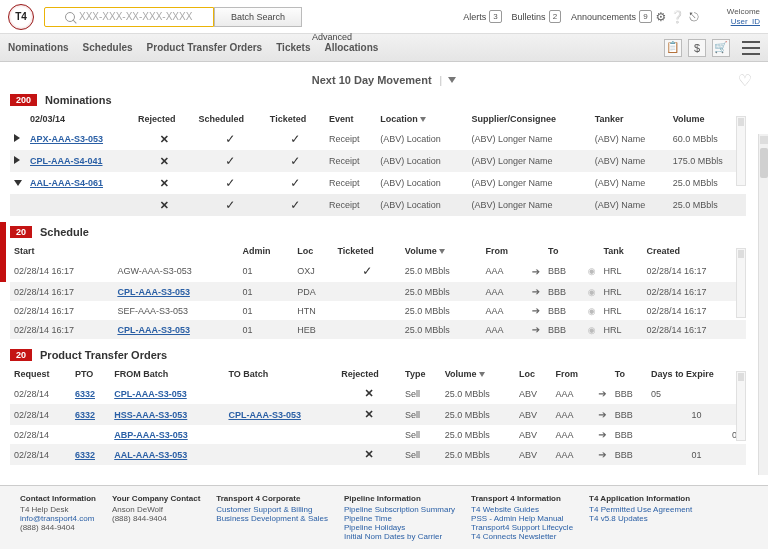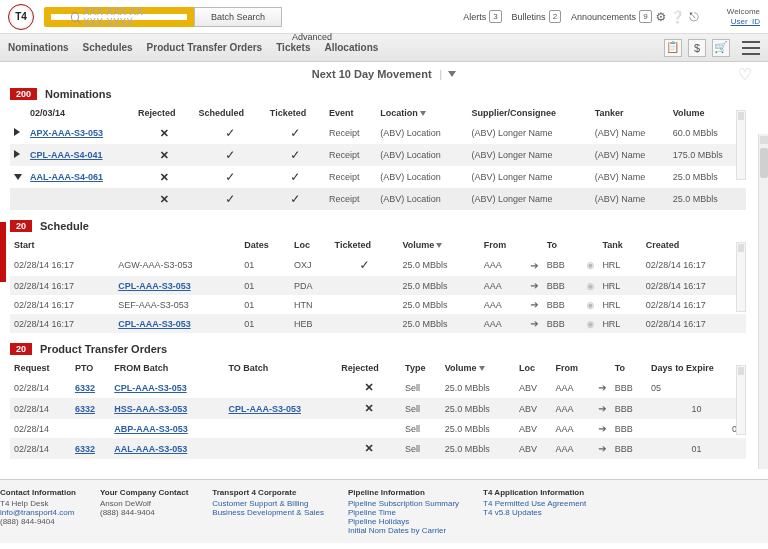--- a/index.html
+++ b/index.html
@@ -27,22 +27,22 @@
     font-size: 10px; font-weight: bold; color: #222;
     position: relative;
     background: radial-gradient(circle, #fff 55%, #f2d9d9 75%, #fff 76%);
   }
   .search-wrap {
     display: flex; align-items: center; gap: 0;
     margin-left: 6px;
   }
   .search-box {
     display: flex; align-items: center;
-    border: 7px solid #eab308; background: #fff;
-    height: 20px; width: 150px; padding: 0 20px;
+    border: 1px solid #eab308; background: #fff;
+    height: 20px; width: 170px; padding: 0 20px;
     border-top-left-radius: 2px; border-bottom-left-radius: 2px;
     color: #aaa;
   }
   .mag { width: 10px; height: 10px; border: 1.2px solid #999; border-radius: 50%; position: relative; margin-right: 4px; }
   .mag::after { content:''; position:absolute; width:5px; height:1.2px; background:#999; transform: rotate(45deg); bottom:-2px; right:-3px; }
   .btn {
     border: 1px solid #bbb; background: linear-gradient(#fdfdfd,#ececec);
     height: 20px; padding: 0 16px; font-size: 9px; color:#444;
     display: flex; align-items: center; cursor: pointer;
   }
@@ -59,21 +59,21 @@
     display:flex; align-items:center; height:28px;
     background: linear-gradient(#f2f2f2,#e5e5e5);
     border-bottom:1px solid #ccc; padding:0 8px; gap:14px;
   }
   .nav a { font-size:10px; font-weight:bold; color:#555; cursor:pointer; }
   .nav-icons { display:flex; gap:6px; align-items:center; }
   .nav-icons .sq { width:18px; height:18px; border:1px solid #bbb; background:#f7f7f7; display:flex;align-items:center;justify-content:center; font-size:11px; color:#555; cursor:pointer; }
   .hamb { width:18px; height:14px; display:flex; flex-direction:column; justify-content:space-between; cursor:pointer; margin-left:6px; }
   .hamb span{ height:2px; background:#555; }
 
-  .content { padding: 0 10px 10px 10px; position:relative; }
+  .content { padding: 6px 10px 10px 10px; position:relative; }
   .left-red { position:absolute; left:0; top:160px; width:6px; height:60px; background:#c30e0e; }
 
   .panel-title-row { display:flex; align-items:center; justify-content:center; padding:6px 0; position:relative; }
   .panel-title-row .title { font-size:11px; font-weight:bold; color:#555; }
   .panel-title-row .heart { position:absolute; right:6px; font-size:16px; color:#ccc; }
   .caret-down { width:0;height:0;border-left:4px solid transparent;border-right:4px solid transparent;border-top:6px solid #777; margin-left:6px;}
 
   .section-head { display:flex; align-items:center; gap:8px; margin:2px 0 4px 0; }
   .count-badge { background:#c41313; color:#fff; font-size:9px; font-weight:bold; padding:1px 6px;}
   .section-head .stitle { font-size:11px; font-weight:bold; color:#333; }
@@ -93,21 +93,21 @@
   .scroller { position:absolute; right:0; top:72px; bottom:10px; width:10px; background:#f1f1f1; border-left:1px solid #ddd; }
   .scroller .thumb{ width:8px; margin:4px 1px; height:30px; background:#d0d0d0; border-radius:2px;}
   .scroller .nub{ width:8px; height:8px; margin:2px 1px; background:#ddd;}
 
   .mini-scroll { position:absolute; right:12px; width:10px; background:#f6f6f6; border:1px solid #e0e0e0; }
   .mini-scroll .nb{height:8px;background:#ddd;margin:1px;}
 
   .section-wrap { position:relative; margin-bottom:10px; padding-right:12px;}
 
   footer {
-    display:flex; gap:24px; padding:8px 0;
+    display:flex; gap:16px; padding:8px 20px;
     background:#f4f4f4; border-top:1px solid #ccc; font-size:8px; color:#555;
   }
   footer .col .h { font-weight:bold; font-size:8px; color:#333; margin-bottom:2px; }
   footer .col a { color:#2a5fa5; display:block; text-decoration:none; }
 </style>
 </head>
 <body>
 
 <div class="topbar">
   <div class="logo">T4</div>
@@ -255,21 +255,21 @@
   <div class="section-wrap">
     <div class="section-head">
       <span class="count-badge">20</span>
       <span class="stitle">Schedule</span>
     </div>
     <table>
       <thead>
         <tr>
           <th>Start</th>
           <th></th>
-          <th>Dates</th>
+          <th>Admin</th>
           <th>Loc</th>
           <th>Ticketed</th>
           <th><span>Volume</span><span class="sort-caret"></span></th>
           <th>From</th>
           <th style="width:16px;"></th>
           <th>To</th>
           <th style="width:10px;"></th>
           <th>Tank</th>
           <th>Created</th>
         </tr>
@@ -443,17 +443,24 @@
     <a>Business Development &amp; Sales</a>
   </div>
   <div class="col">
     <div class="h">Pipeline Information</div>
     <a>Pipeline Subscription Summary</a>
     <a>Pipeline Time</a>
     <a>Pipeline Holidays</a>
     <a>Initial Nom Dates by Carrier</a>
   </div>
   <div class="col">
+    <div class="h">Transport 4 Information</div>
+    <a>T4 Website Guides</a>
+    <a>PSS - Admin Help Manual</a>
+    <a>Transport4 Support Lifecycle</a>
+    <a>T4 Connects Newsletter</a>
+  </div>
+  <div class="col">
     <div class="h">T4 Application Information</div>
     <a>T4 Permitted Use Agreement</a>
     <a>T4 v5.8 Updates</a>
   </div>
 </footer>
 
 </body></html>

